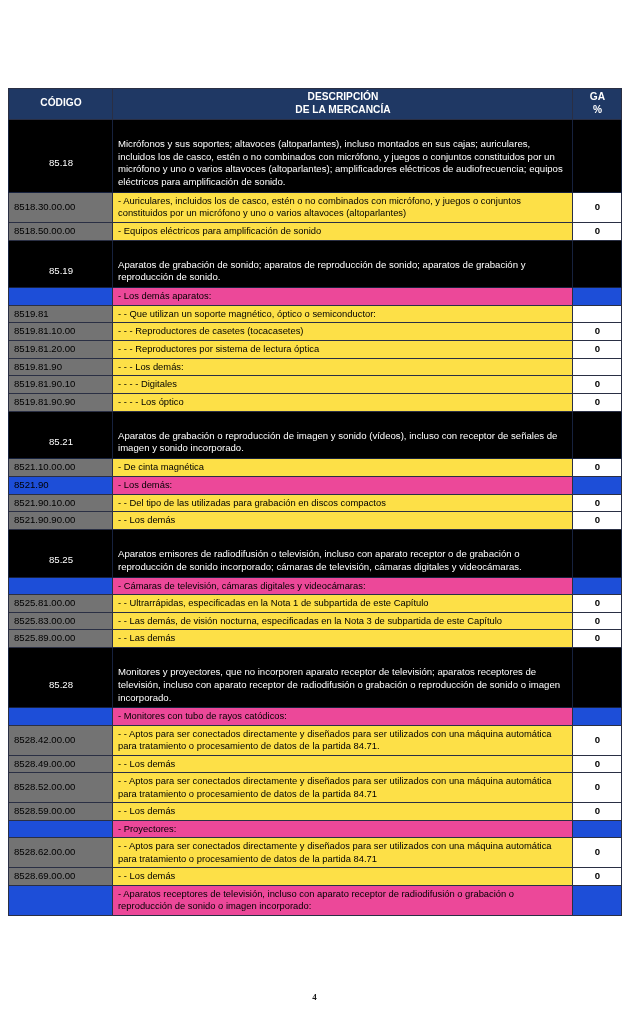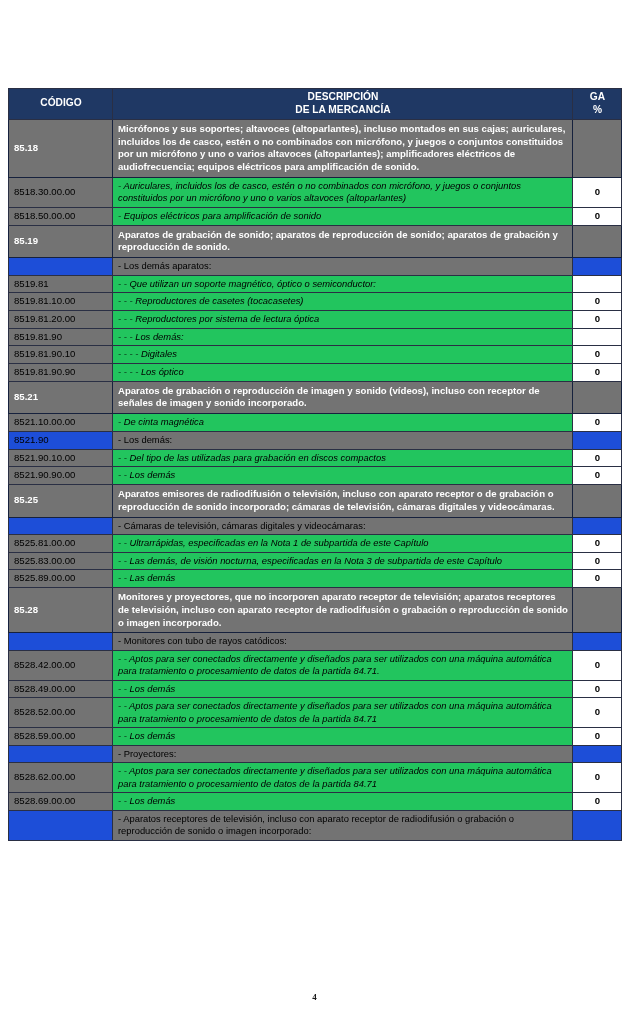--- a/index.html
+++ b/index.html
@@ -58,46 +58,45 @@
     font-size: 10.2px;
     line-height: 1.26;
     padding: 4px 3px;
     border-color: #16213d;
   }
   thead th .hl2 { display: block; }
 
   
   
   tr.heading td {
-    background: #737373;
+    background: #000000;
     color: #ffffff;
-    font-weight: bold;
+    font-weight: normal;
     font-size: 9.6px;
     line-height: 1.34;
     border-color: #16213d;
-    padding-top: 3px;
+    padding-top: 18px;
     padding-bottom: 3px;
   }
   tr.heading td.code {
-    text-align: left;
+    text-align: center;
     vertical-align: middle;
   }
 
   
   tr.sub td {
-    background: #737373;
+    background: #ec4899;
   }
 
   
   tr.item td.code {
     background: #737373;
   }
   tr.item td.desc {
-    background: #22c55e;
-    font-style: italic;
+    background: #fde047;
   }
   tr.item td.ga {
     background: #ffffff;
   }
 
   td.code {
     text-align: left;
     white-space: nowrap;
     font-size: 9.6px;
   }

